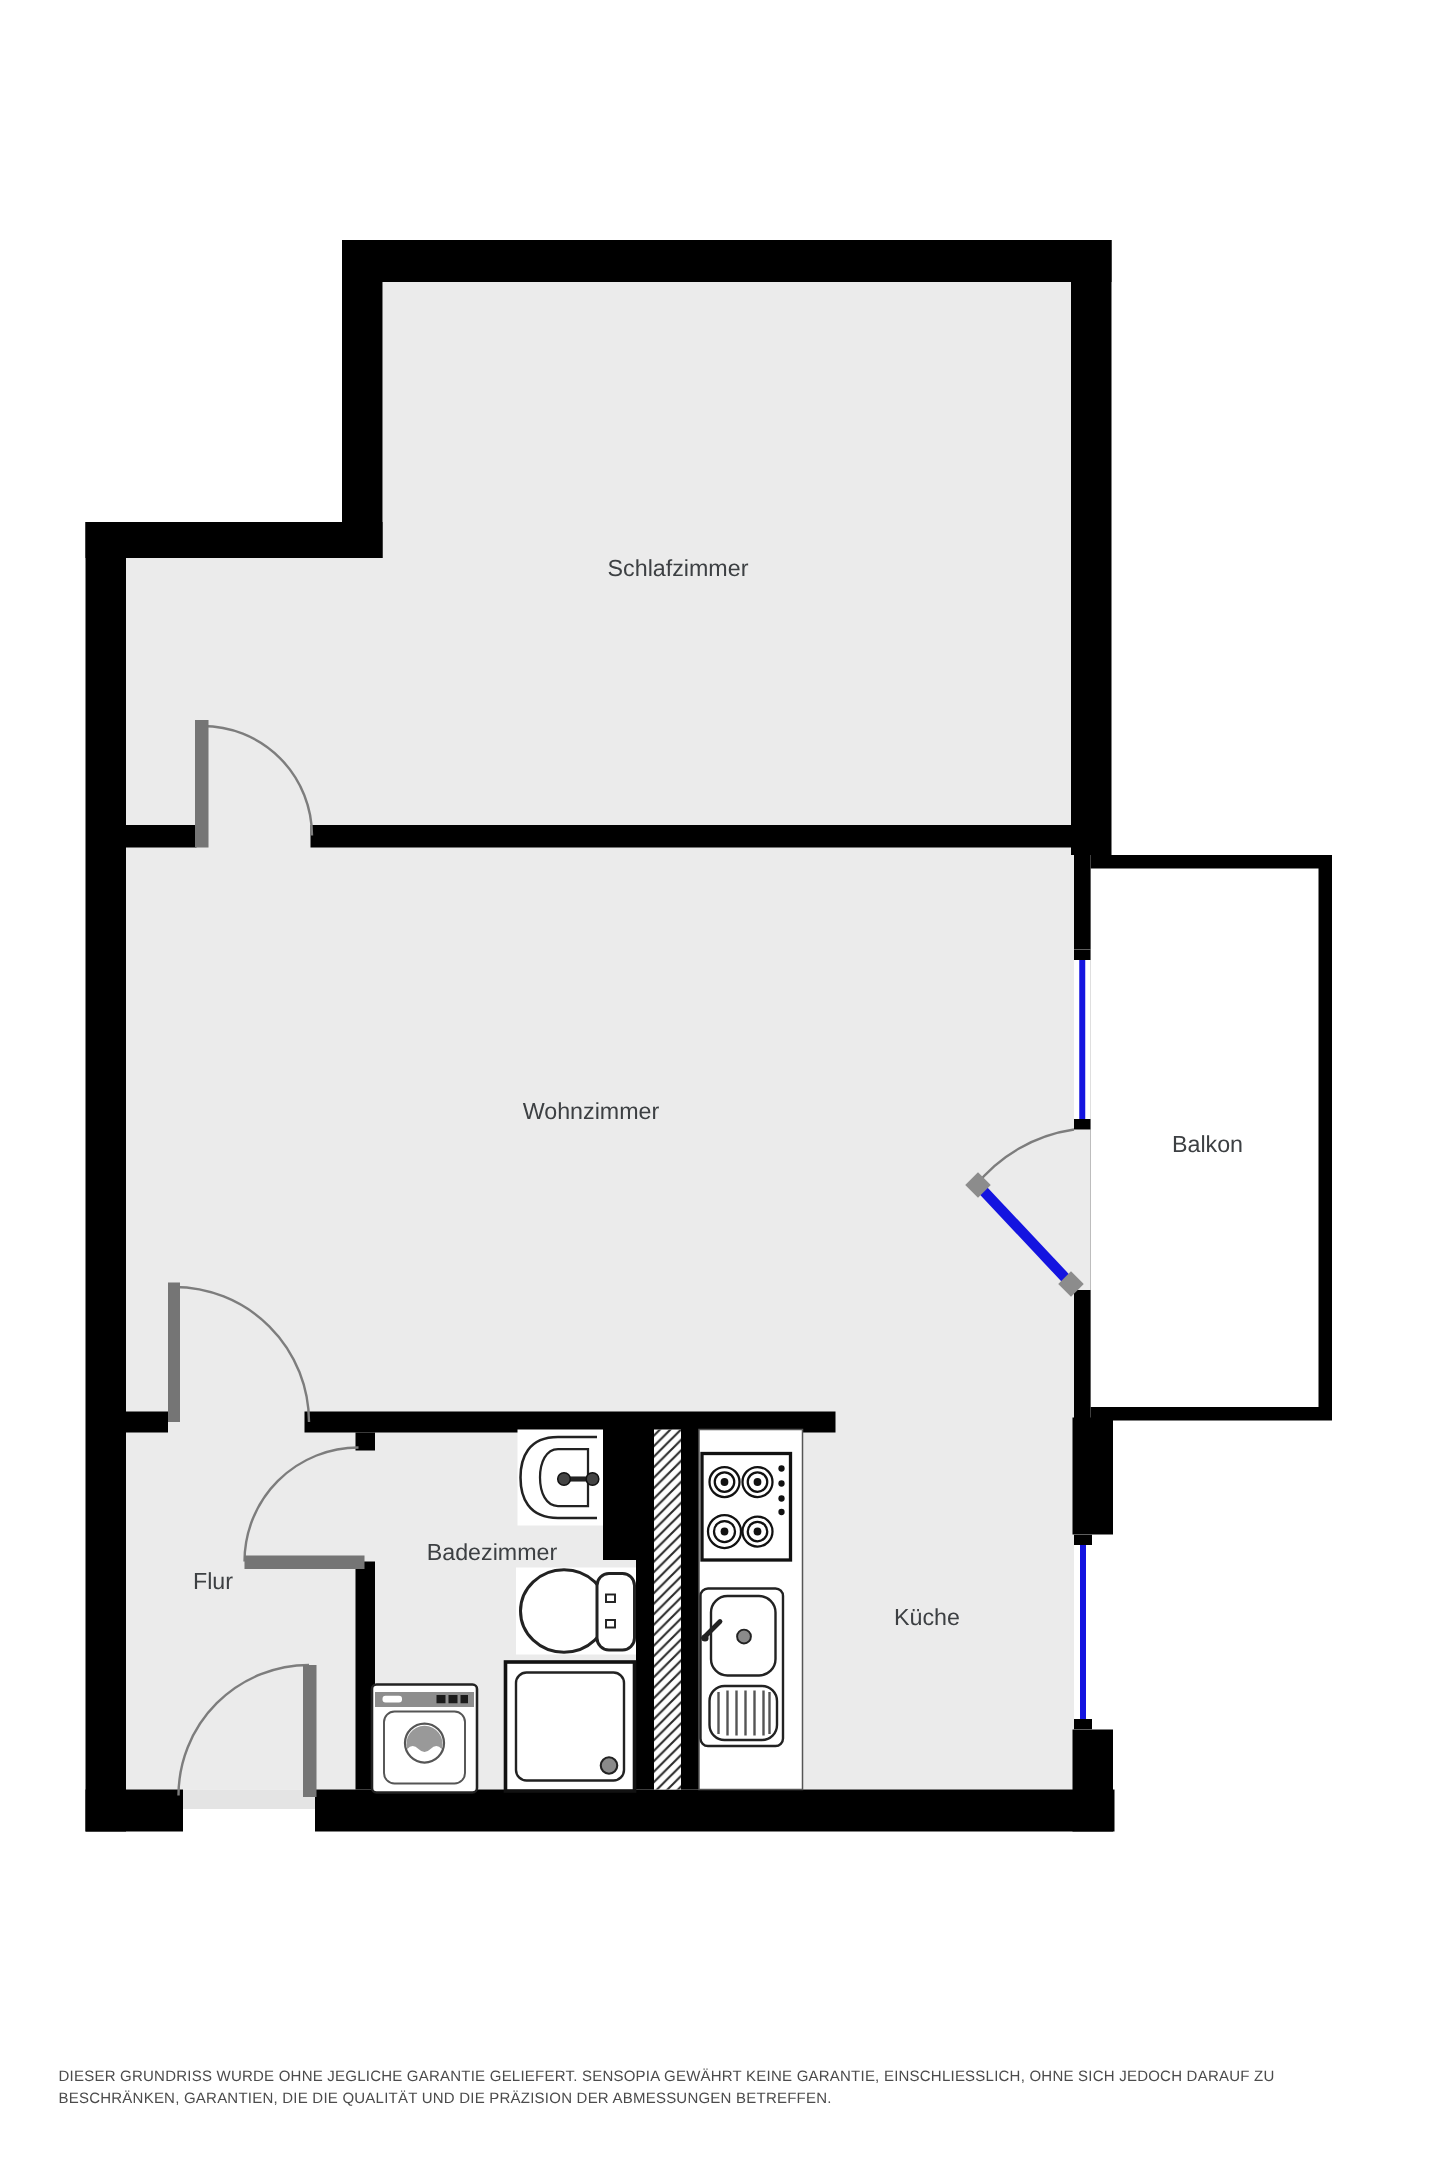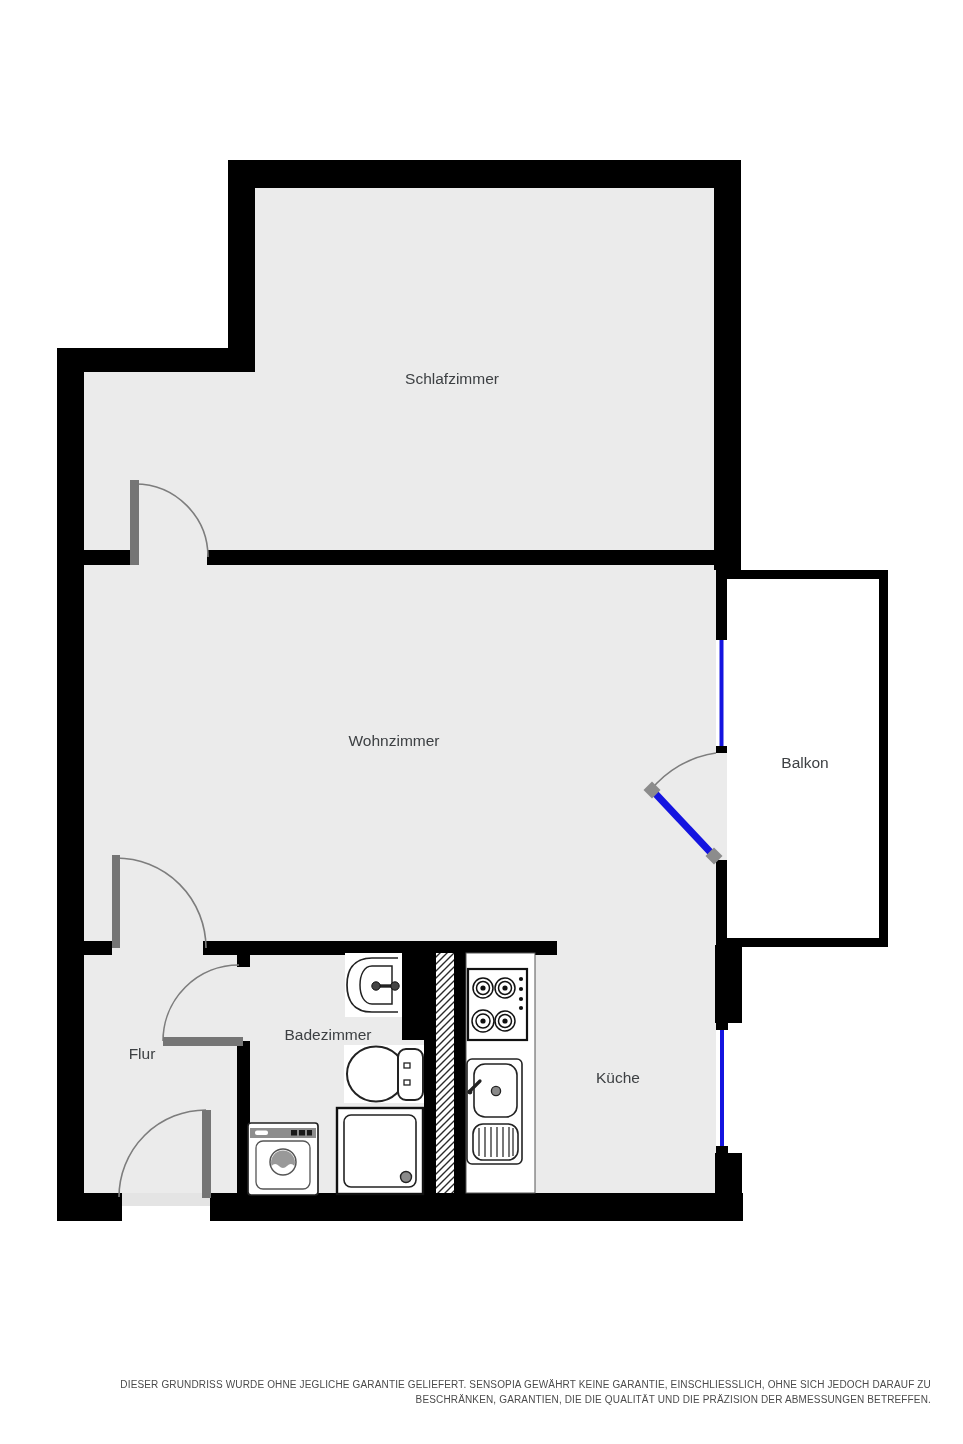--- a/index.html
+++ b/index.html
@@ -1,21 +1,21 @@
 <!DOCTYPE html>
 <html><head>
 <meta charset="utf-8">
 <style>
   html,body{margin:0;padding:0;background:#ffffff;}
   .canvas{position:relative;width:963px;height:1444px;background:#ffffff;overflow:hidden;
           font-family:"Liberation Sans",sans-serif;padding-left:32px;}
   svg{position:absolute;left:0;top:0;}
   .room-label{font-family:"Liberation Sans",sans-serif;font-size:15.5px;fill:#3d4043;}
   .disclaimer{position:absolute;left:39px;top:1378px;width:892px;
-              font-size:10px;line-height:14.5px;letter-spacing:0.15px;color:#4b4b4b;text-align:right;}
+              font-size:10px;line-height:14.5px;letter-spacing:0.15px;color:#4b4b4b;}
 </style>
 </head>
 <body>
 
 <div class="canvas">
 <svg width="963" height="1444" viewBox="0 0 963 1444">
   <defs>
     <pattern id="hatch" patternUnits="userSpaceOnUse" width="7" height="7">
       <path d="M0,7 L7,0 M-1.5,1.5 L1.5,-1.5 M5.5,8.5 L8.5,5.5" stroke="#2a2a2a" stroke-width="1.4"></path>
     </pattern>

